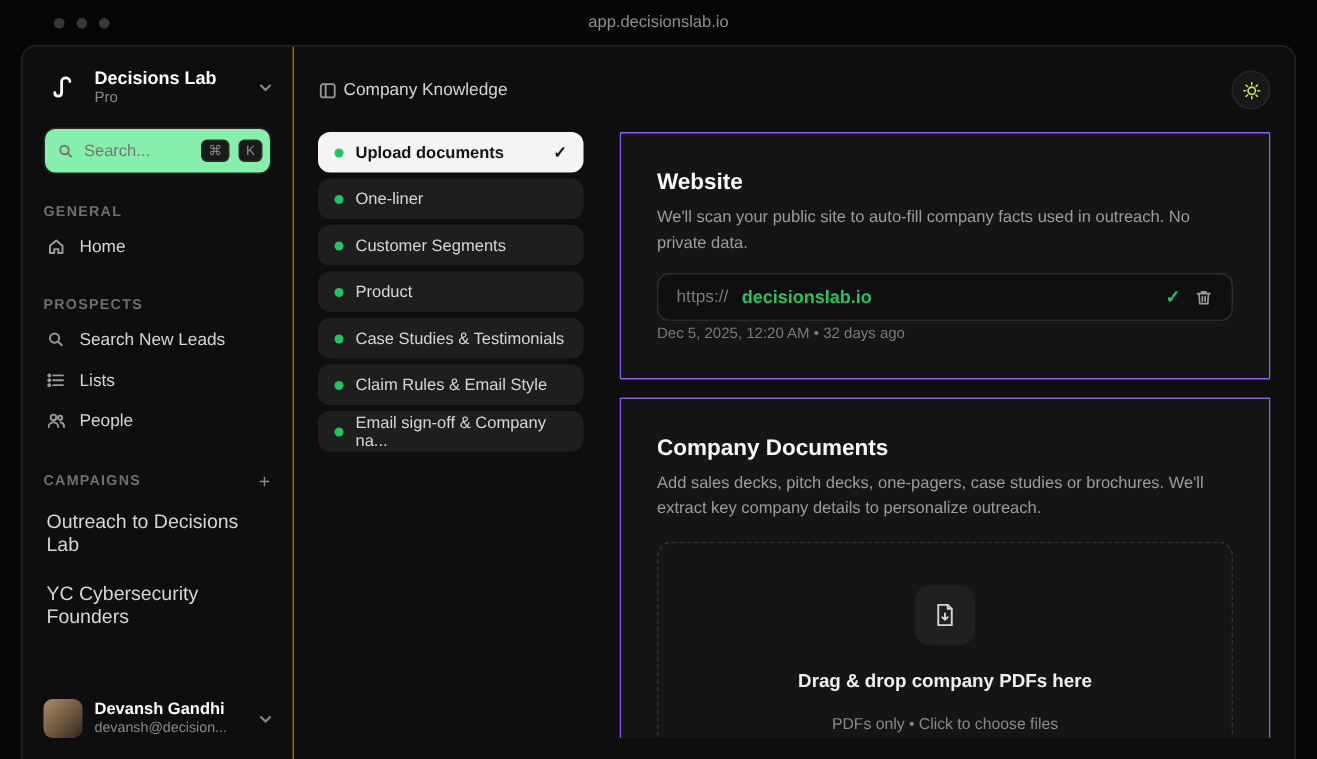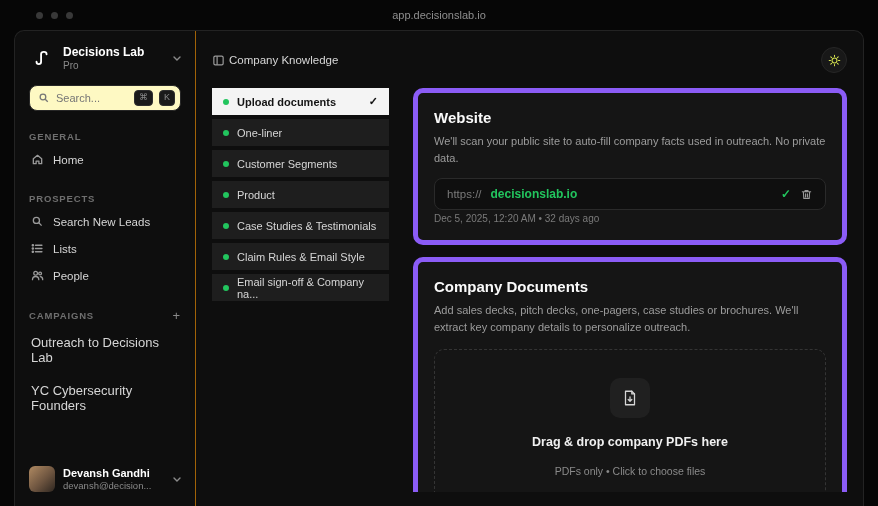--- a/index.html
+++ b/index.html
@@ -25,21 +25,21 @@
   }
 
   
   .sidebar { width:181px; min-width:181px; border-right:1px solid #a16207; display:flex; flex-direction:column; padding:14px; }
   .logo-row { display:flex; align-items:center; gap:8px; }
   .logo-mark { width:26px; height:26px; display:flex; align-items:center; justify-content:center; }
   .ws-name { font-size:12px; font-weight:bold; color:#fff; line-height:1.2; }
   .ws-plan { font-size:10px; color:#8a8a8a; }
   .chev { margin-left:auto; color:#8a8a8a; display:flex; }
 
-  .search-box { margin-top:14px; height:26px; background:#fef9c3; border:1px solid #272727; border-radius:8px; display:flex; align-items:center; gap:6px; padding:0 5px 0 8px; }
+  .search-box { margin-top:14px; height:31px; background:#86efac; border:1px solid #272727; border-radius:8px; display:flex; align-items:center; gap:6px; padding:0 5px 0 8px; }
   .search-box .ph { font-size:11px; color:#767676; flex:1; }
   .search-box svg { color:#767676; flex:none; }
   .kbd { font-size:9px; color:#8a8a8a; border:1px solid #2e2e2e; border-radius:4px; padding:1px 4px; background:#1a1a1a; line-height:1.3; }
 
   .section-label { font-size:9.5px; letter-spacing:0.09em; color:#6f6f6f; font-weight:bold; margin:20px 0 4px; display:flex; align-items:center; }
   .section-label .add-btn { margin-left:auto; color:#8a8a8a; font-size:13px; font-weight:normal; cursor:default; line-height:1; }
   .nav-item { display:flex; align-items:center; gap:9px; font-size:11.5px; color:#d6d6d6; padding:7px 2px; border-radius:6px; }
   .nav-item svg { color:#9a9a9a; flex:none; }
   .campaign-item { font-size:13px; color:#d6d6d6; padding:9px 2px; }
 
@@ -51,27 +51,27 @@
   
   .main { flex:1; display:flex; flex-direction:column; min-width:0; }
   .main-header { display:flex; align-items:center; gap:4px; padding:16px 16px 13px; }
   .main-header svg { color:#9a9a9a; }
   .mh-title { font-size:11.5px; color:#d6d6d6; }
   .theme-btn { margin-left:auto; width:26px; height:26px; border-radius:50%; background:#181818; border:1px solid #262626; display:flex; align-items:center; justify-content:center; }
 
   .main-body { flex:1; display:flex; gap:24px; padding:2px 16px 14px; min-height:0; }
 
   .steps { width:177px; min-width:177px; display:flex; flex-direction:column; gap:4px; }
-  .step { height:27px; border-radius:0; display:flex; align-items:center; gap:8px; padding:12px 11px; font-size:11px; background:#1e1e1e; color:#d6d6d6; cursor:default; }
+  .step { height:27px; border-radius:8px; display:flex; align-items:center; gap:8px; padding:12px 11px; font-size:11px; background:#1e1e1e; color:#d6d6d6; cursor:default; }
   .step.active { background:#f4f4f4; color:#141414; font-weight:bold; }
   .dot-g { width:6px; height:6px; border-radius:50%; background:#22c55e; flex:none; }
   .step .check { margin-left:auto; font-size:11px; color:#141414; }
 
   .content { flex:1; display:flex; flex-direction:column; gap:12px; min-width:0; overflow:hidden; }
-  .card { background:#151515; border:5px solid #8b5cf6; border-radius:10px; padding:16px; }
+  .card { background:#151515; border:1px solid #8b5cf6; border-radius:1px; padding:24px; }
   .card-title { font-size:15px; font-weight:bold; color:#fafafa; }
   .card-desc { font-size:11px; color:#9c9c9c; margin-top:7px; line-height:1.5; max-width:430px; }
 
   .url-input { margin-top:12px; height:32px; background:#0f0f0f; border:1px solid #2a2a2a; border-radius:8px; display:flex; align-items:center; padding:0 12px; gap:9px; }
   .url-prefix { font-size:11.5px; color:#7a7a7a; }
   .url-value { font-size:12px; color:#22c55e; font-weight:bold; }
   .check-green { margin-left:auto; color:#22c55e; font-size:12px; font-weight:bold; }
   .trash-btn { display:flex; color:#9a9a9a; }
   .timestamp { font-size:10px; color:#7a7a7a; margin-top:3px; }
 

